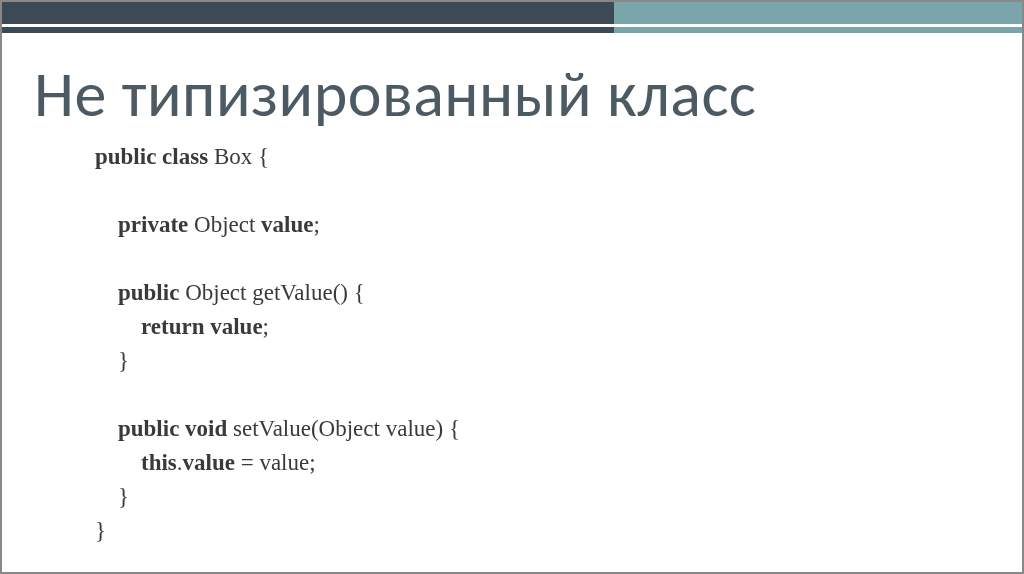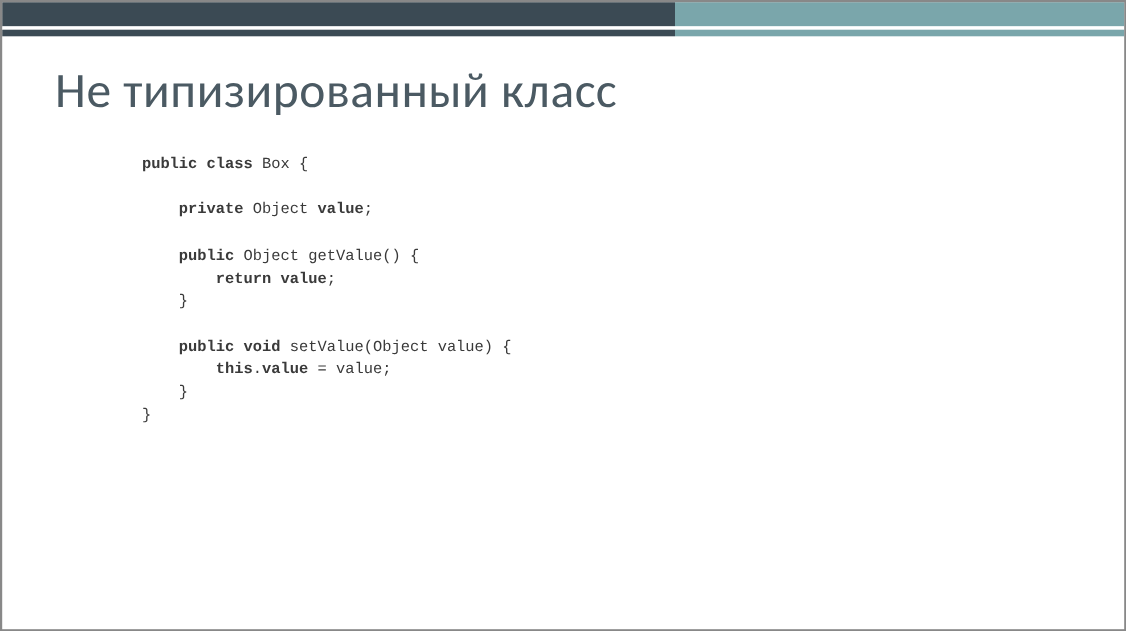--- a/index.html
+++ b/index.html
@@ -42,36 +42,35 @@
     left: 0;
     right: 0;
     bottom: 0;
     border: 2px solid #888888;
     pointer-events: none;
     box-sizing: border-box;
   }
   .slide-title {
     position: absolute;
     top: 55px;
-    left: 50px;
-    font-size: 45px;
+    left: 34px;
+    font-size: 64px;
     font-weight: 300;
     color: #4b5a63;
     letter-spacing: 0.5px;
   }
   .code-block {
     position: absolute;
     top: 140px;
     left: 95px;
-    font-size: 14px;
+    font-size: 23px;
     line-height: 1.48;
     color: #3a3a3a;
-    font-family: Liberation Mono, monospace;
+    font-family: Liberation Serif, serif;
     white-space: pre;
-    margin-left: 34px;
   }
   .kw { font-weight: bold; }
 </style>
 </head>
 <body>
 
 <div class="top-accent"></div>
 <div class="top-accent-white"></div>
 <div class="top-accent-thin"></div>
 <div class="outer-border"></div>

